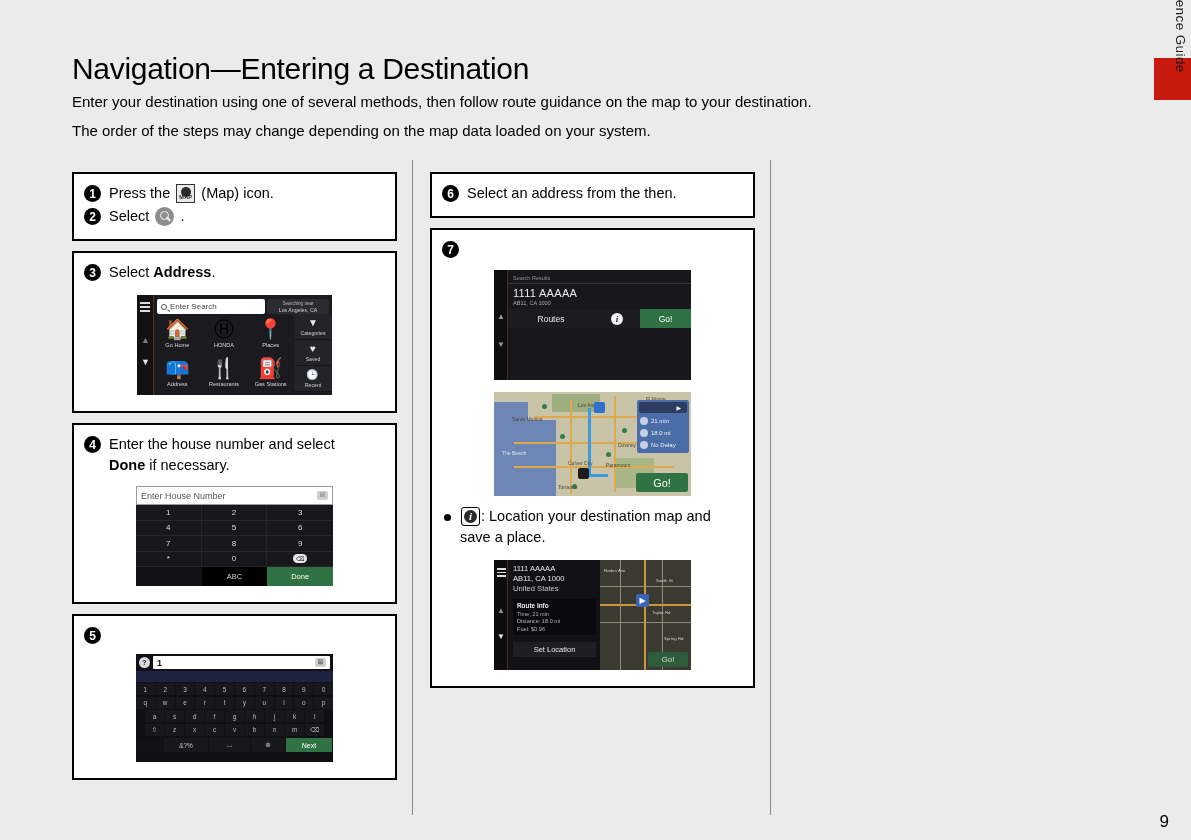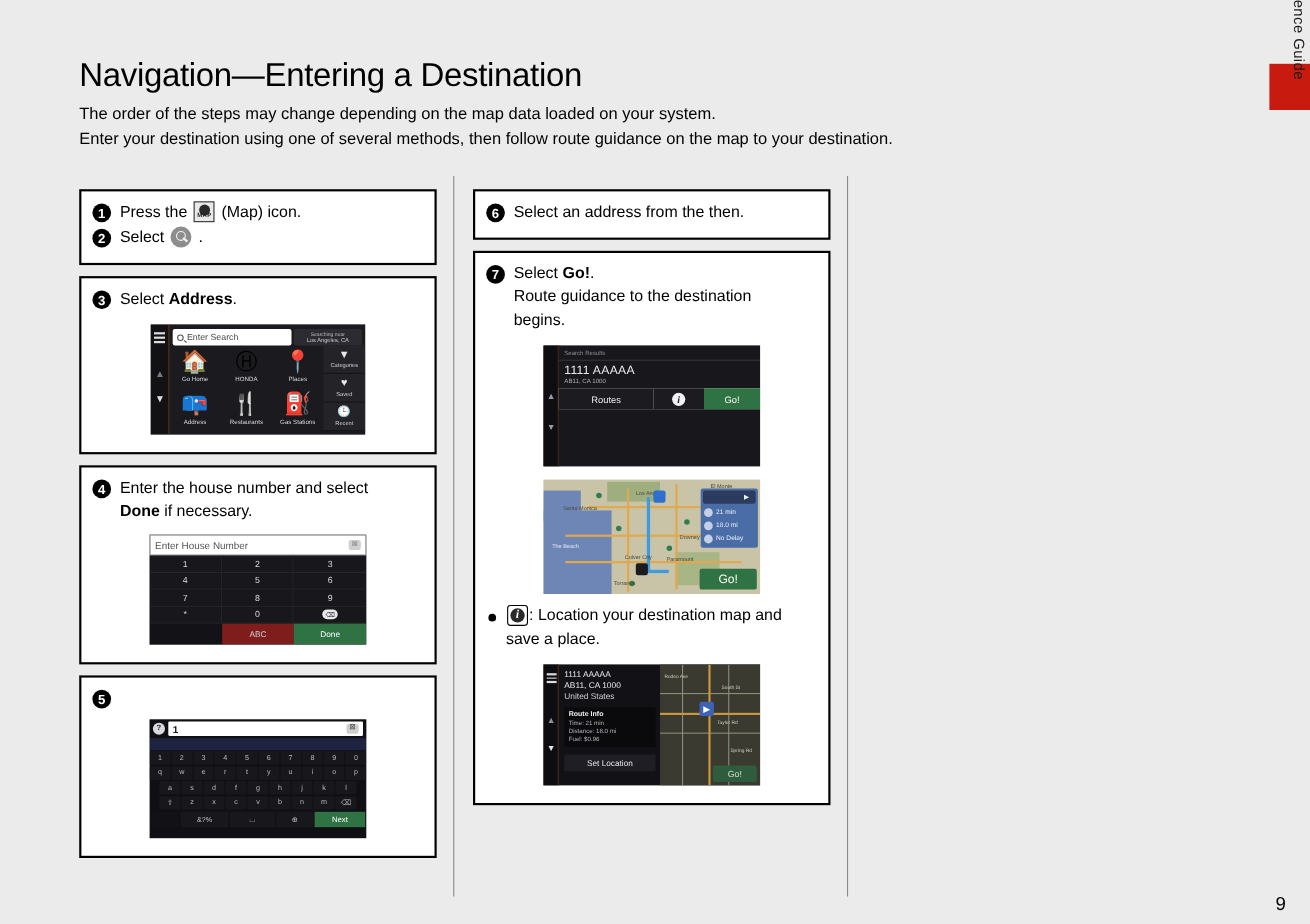--- a/index.html
+++ b/index.html
@@ -144,21 +144,21 @@
   .kp-rows { display:grid; grid-template-rows:repeat(4,1fr); height:62px; }
   .kp-row { display:grid; grid-template-columns:repeat(3,1fr); }
   .kp-key {
     display:flex; align-items:center; justify-content:center;
     color:#d8d8de; font-size:8px; border-right:1px solid #25252b; border-bottom:1px solid #25252b;
     background:#18181c;
   }
   .kp-key:last-child { border-right:none; }
   .kp-bs { width:14px; height:9px; background:#e8e8ec; border-radius:5px; color:#18181c; font-size:6px; display:flex; align-items:center; justify-content:center; }
   .kp-bottom { display:grid; grid-template-columns:1fr 1fr 1fr; height:19px; }
-  .kp-b { display:flex; align-items:center; justify-content:center; color:#d0d0d6; font-size:7.5px; background:#7f1d1d; }
+  .kp-b { display:flex; align-items:center; justify-content:center; color:#d0d0d6; font-size:7.5px; background:#000000; }
   .kp-b.blank { background:#131317; }
   .kp-b.green { background:#2f7244; color:#fff; }
 
   
   .qwerty { width:197px; height:108px; margin:10px auto 6px auto; background:#101014; }
   .qw-top { height:17px; display:flex; align-items:center; padding:0 3px; background:#101014; }
   .qw-help { width:11px; height:11px; border-radius:50%; background:#d9d9de; color:#1b1b20; font-size:7px; display:flex; align-items:center; justify-content:center; font-weight:bold; margin-right:3px; }
   .qw-input { flex:1; height:13px; background:#fff; border-radius:1px; display:flex; align-items:center; padding:0 4px; color:#111; font-size:9px; font-weight:bold; }
   .qw-input .x { margin-left:auto; width:11px; height:9px; background:#cfcfcf; border-radius:2px; font-size:6px; color:#555; text-align:center; line-height:9px; }
   .qw-strip { height:11px; background:#1d2340; }
@@ -252,22 +252,22 @@
   }
   .page-num { position:absolute; right:22px; bottom:8px; font-size:17px; }
 </style>
 </head>
 <body>
 
 <div class="page">
 
   <div class="header">
     <h1 class="title">Navigation—Entering a Destination</h1>
+    <p class="subline">Enter your destination using one of several methods, then follow route guidance on the map to your destination.</p>
     <p class="subline second">The order of the steps may change depending on the map data loaded on your system.</p>
-    <p class="subline">Enter your destination using one of several methods, then follow route guidance on the map to your destination.</p>
   </div>
 
   <div class="vdiv a"></div>
   <div class="vdiv b"></div>
 
   <div class="col-left">
 
     <div class="box">
       <div class="step">
         <div class="bullet-num">1</div>
@@ -489,25 +489,20 @@
     <div class="box">
       <div class="step">
         <div class="bullet-num">6</div>
         <div class="step-text">Select an address from the then.</div>
       </div>
     </div>
 
     <div class="box">
       <div class="step">
         <div class="bullet-num">7</div>
-        <div class="step-text">
-          <span>Select </span><b>Go!</b><span>.</span><br>
-          <span>Route guidance to the destination</span><br>
-          <span>begins.</span>
-        </div>
       </div>
 
       <div class="shot results">
         <div class="rs-left">
           <span class="arw a1">▲</span>
           <span class="arw a2">▼</span>
         </div>
         <div class="rs-main">
           <div class="rs-head">Search Results</div>
           <div>

